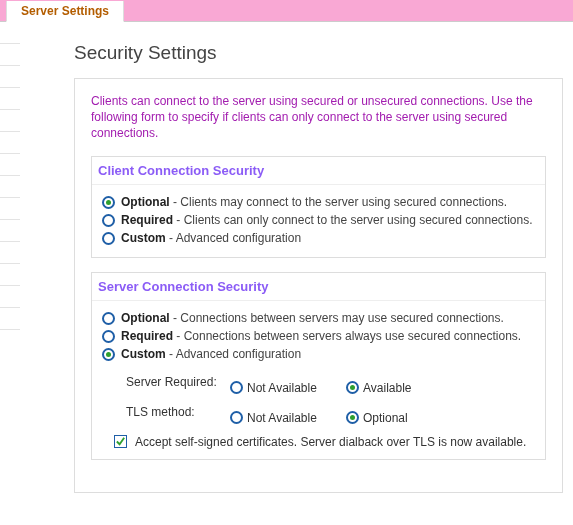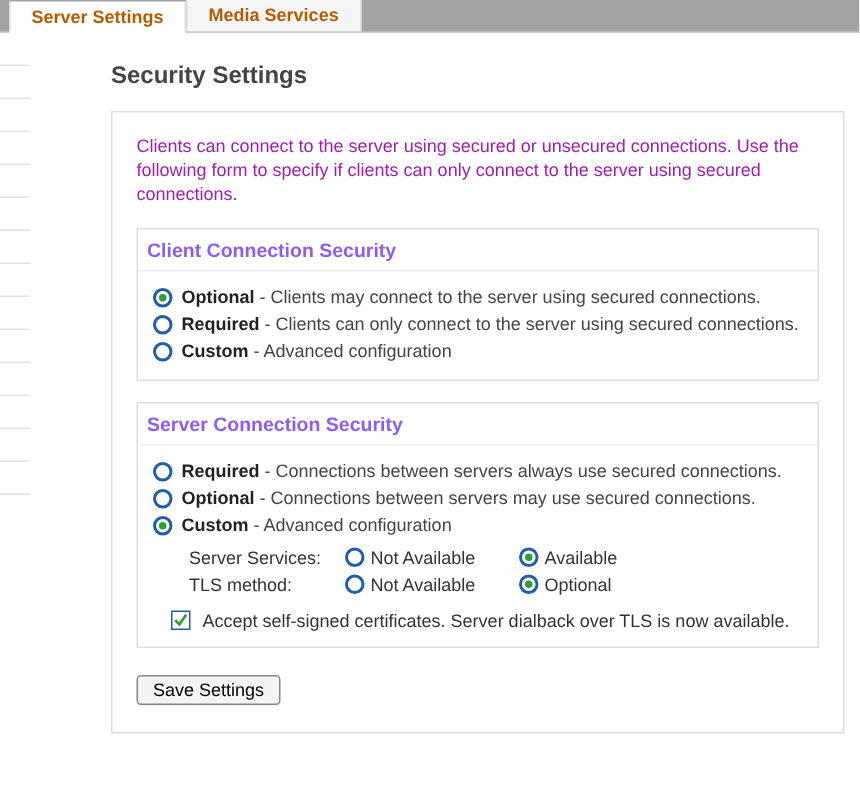--- a/index.html
+++ b/index.html
@@ -6,21 +6,21 @@
   body {
     margin: 0;
     font-family: Arial, Helvetica, sans-serif;
     font-size: 12px;
     color: #333;
     background: #fff;
     width: 573px;
   }
   .tabbar {
     display: flex;
-    background: #a3a3a3;
+    background: #f9a8d4;
     border-bottom: 1px solid #ccc;
     height: 22px;
     padding-left: 6px;
   }
   .tab {
     padding: 3px 14px 0 14px;
     font-weight: bold;
     font-size: 12px;
     color: #b35d00;
     border-left: 1px solid #ddd;
@@ -42,24 +42,24 @@
   }
   .side-stub {
     height: 16px;
     border-bottom: 1px solid #e3e3e3;
     margin-bottom: 6px;
   }
   .page {
     padding: 20px 10px 10px 74px;
   }
   h1 {
-    font-size: 16px;
+    font-size: 19px;
     color: #444;
     margin: 0 0 14px 0;
-    font-weight: bold;
+    font-weight: normal;
   }
   .panel {
     border: 1px solid #ddd;
     padding: 14px 16px 18px 16px;
   }
   .intro {
     color: #a21caf;
     line-height: 1.35;
     margin-bottom: 14px;
   }
@@ -97,20 +97,21 @@
   }
   .subrow .lbl {
     width: 96px;
     color: #333;
   }
   .subrow .pair {
     display: flex;
     align-items: center;
     gap: 4px;
     min-width: 108px;
+    margin-top: 12px;
   }
   .chkrow {
     display: flex;
     align-items: center;
     gap: 8px;
     margin-top: 8px;
     margin-left: 14px;
   }
   
   .radio {
@@ -149,21 +150,20 @@
     font-size: 12px;
     cursor: pointer;
     box-shadow: 0 1px 0 rgba(0,0,0,0.05);
   }
 </style>
 </head>
 <body>
 
 <div class="tabbar">
   <div class="tab active">Server Settings</div>
-  <div class="tab">Media Services</div>
 </div>
 
 <div class="side-stub-col">
   <div class="side-stub"></div>
     <div class="side-stub"></div>
     <div class="side-stub"></div>
   <div class="side-stub"></div>
     <div class="side-stub"></div>
     <div class="side-stub"></div>
   <div class="side-stub"></div>
@@ -201,36 +201,36 @@
         <span class="opt-label"><b>Custom</b><span> - Advanced configuration</span></span>
       </div>
     </div>
 
     
     <div class="group">
       <div class="group-header">Server Connection Security</div>
 
       <div class="opt-row">
         <span class="radio"></span>
+        <span class="opt-label"><b>Optional</b><span> - Connections between servers may use secured connections.</span></span>
+      </div>
+      <div class="opt-row">
+        <span class="radio"></span>
         <span class="opt-label"><b>Required</b><span> - Connections between servers always use secured connections.</span></span>
-      </div>
-      <div class="opt-row">
-        <span class="radio"></span>
-        <span class="opt-label"><b>Optional</b><span> - Connections between servers may use secured connections.</span></span>
       </div>
       <div class="opt-row">
         <span class="radio checked">
             <span class="dot"></span>
           </span>
         <span class="opt-label"><b>Custom</b><span> - Advanced configuration</span></span>
       </div>
 
       <div class="subblock">
         <div class="subrow">
-          <span class="lbl">Server Services:</span>
+          <span class="lbl">Server Required:</span>
           <span class="pair">
             <span class="radio"></span>
             <span>Not Available</span>
           </span>
           <span class="pair">
             <span class="radio checked">
                 <span class="dot"></span>
               </span>
             <span>Available</span>
           </span>
@@ -253,15 +253,14 @@
       <div class="chkrow">
         <span class="chk checked">
           <svg viewBox="0 0 12 12">
               <path d="M2 6 L5 9 L10 2" stroke="#2fa02f" stroke-width="2" fill="none"></path>
             </svg>
         </span>
         <span>Accept self-signed certificates. Server dialback over TLS is now available.</span>
       </div>
     </div>
 
-    <button class="btn">Save Settings</button>
   </div>
 </div>
 
 </body></html>

